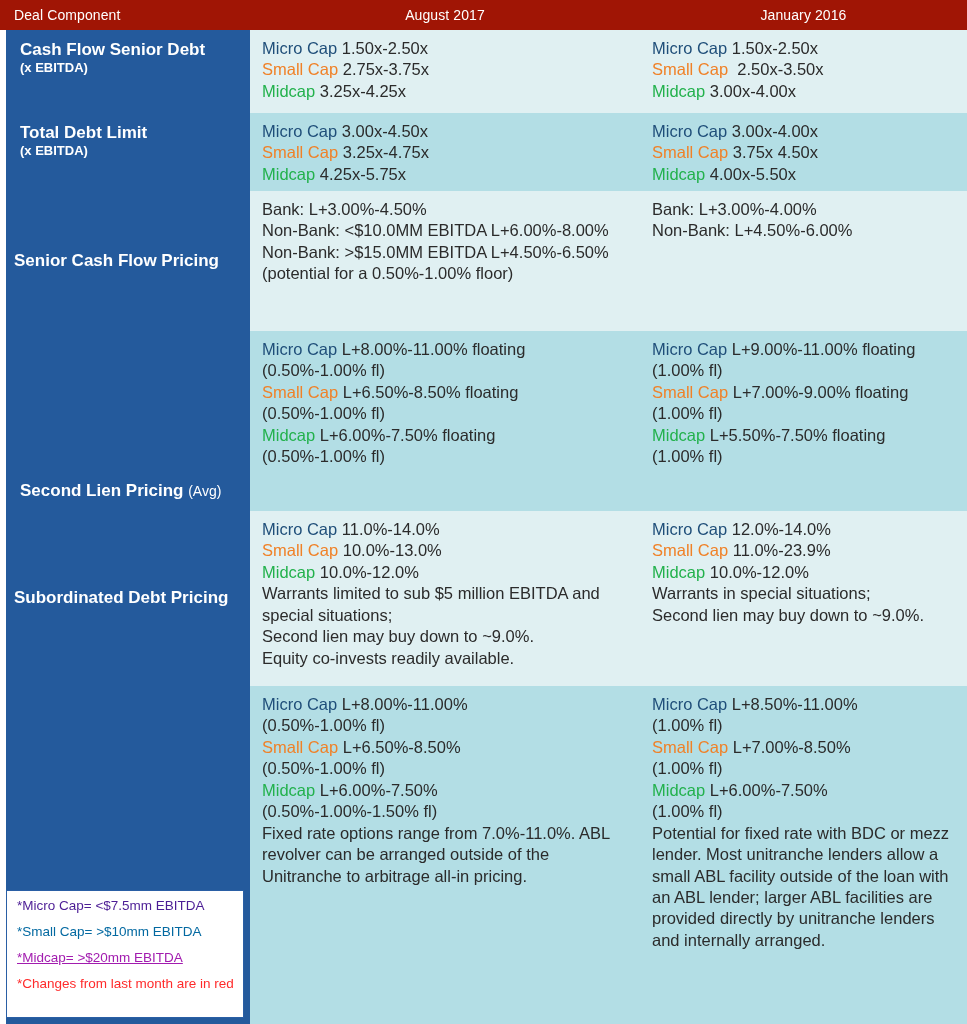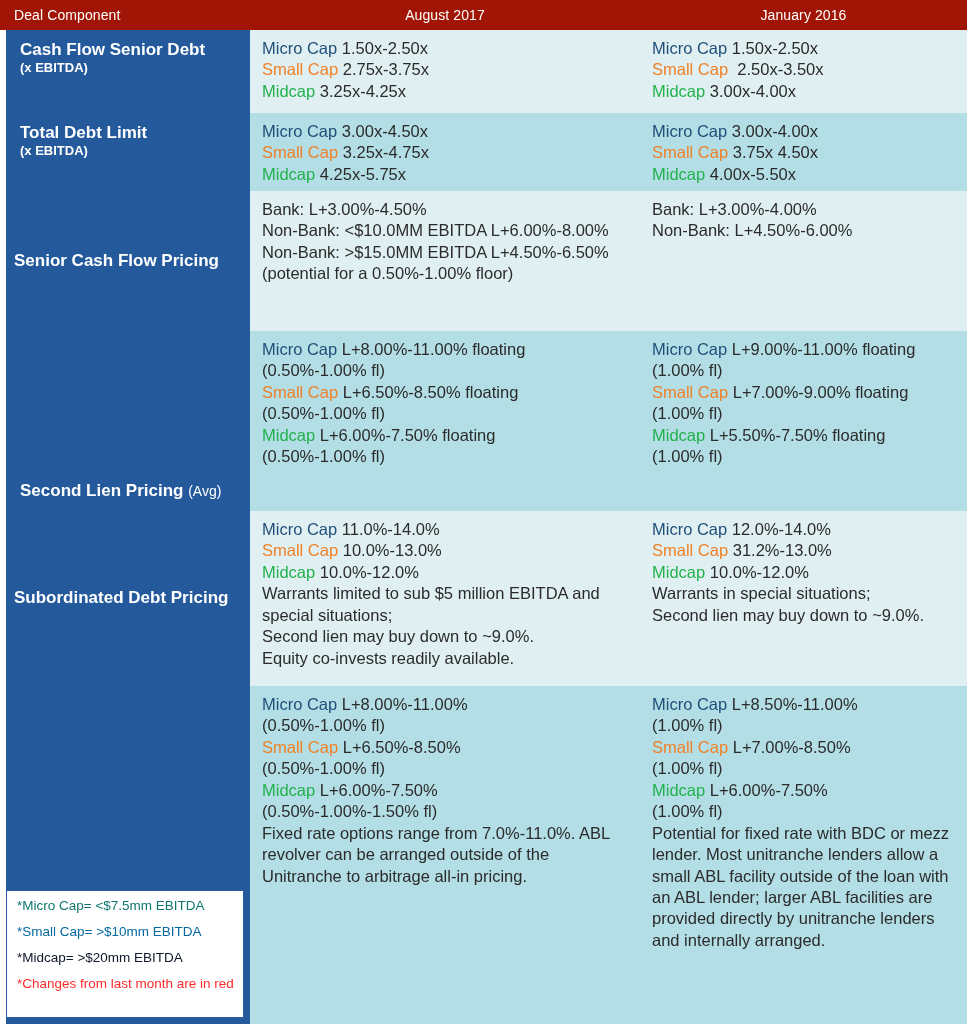--- a/index.html
+++ b/index.html
@@ -64,23 +64,23 @@
     left:6px;top:890px;
     width:238px;height:128px;
     background:#ffffff;
     border:1px solid #2a5fa5;
     box-sizing:border-box;
     padding:8px 8px 0 10px;
     font-size:13.5px;
     line-height:1.1;
   }
   .legend div{margin-bottom:11px;}
-  .lg-mc{color:#0f766e;}
+  .lg-mc{color:#4c1d95;}
   .lg-sc{color:#0369a1;}
-  .lg-md{color:#0f172a;}
+  .lg-md{color:#a21caf;text-decoration:underline;}
   .lg-rd{color:#ff2b2b;}
 </style>
 </head>
 <body>
 
 <div class="sheet">
 
   <div class="hdr left">
       <span>Deal Component</span>
     </div>
@@ -126,21 +126,21 @@
 (1.00% fl)</span><br><span class="sc">Small Cap</span><span> L+7.00%-9.00% floating
 (1.00% fl)</span><br><span class="mdc">Midcap</span><span> L+5.50%-7.50% floating
 (1.00% fl)</span></div>
 
   <div class="lbl mid-anchor">
     <div class="t1">Subordinated Debt Pricing</div>
   </div>
   <div class="cell a"><span class="mc">Micro Cap</span><span> 11.0%-14.0%</span><br><span class="sc">Small Cap</span><span> 10.0%-13.0%</span><br><span class="mdc">Midcap</span><span> 10.0%-12.0%</span><br><span>Warrants limited to sub $5 million EBITDA and  special situations;
 Second lien may buy down to ~9.0%.
 Equity co-invests readily available.</span></div>
-  <div class="cell a"><span class="mc">Micro Cap</span><span> 12.0%-14.0%</span><br><span class="sc">Small Cap</span><span> 31.2%-13.0%</span><br><span class="mdc">Midcap</span><span> 10.0%-12.0%</span><br><span>Warrants in special situations;
+  <div class="cell a"><span class="mc">Micro Cap</span><span> 12.0%-14.0%</span><br><span class="sc">Small Cap</span><span> 11.0%-23.9%</span><br><span class="mdc">Midcap</span><span> 10.0%-12.0%</span><br><span>Warrants in special situations;
 Second lien may buy down to ~9.0%.</span></div>
 
   <div class="lbl uni-anchor">
     <div class="t1">Unitranche Pricing</div>
   </div>
   <div class="cell b"><span class="mc">Micro Cap</span><span> L+8.00%-11.00%
 (0.50%-1.00% fl)</span><br><span class="sc">Small Cap</span><span> L+6.50%-8.50%
 (0.50%-1.00% fl)</span><br><span class="mdc">Midcap</span><span> L+6.00%-7.50%
 (0.50%-1.00%-1.50% fl)</span><br><span>Fixed rate options range from 7.0%-11.0%. ABL revolver can be arranged outside of the Unitranche to arbitrage all-in pricing.</span></div>
   <div class="cell b"><span class="mc">Micro Cap</span><span> L+8.50%-11.00%

